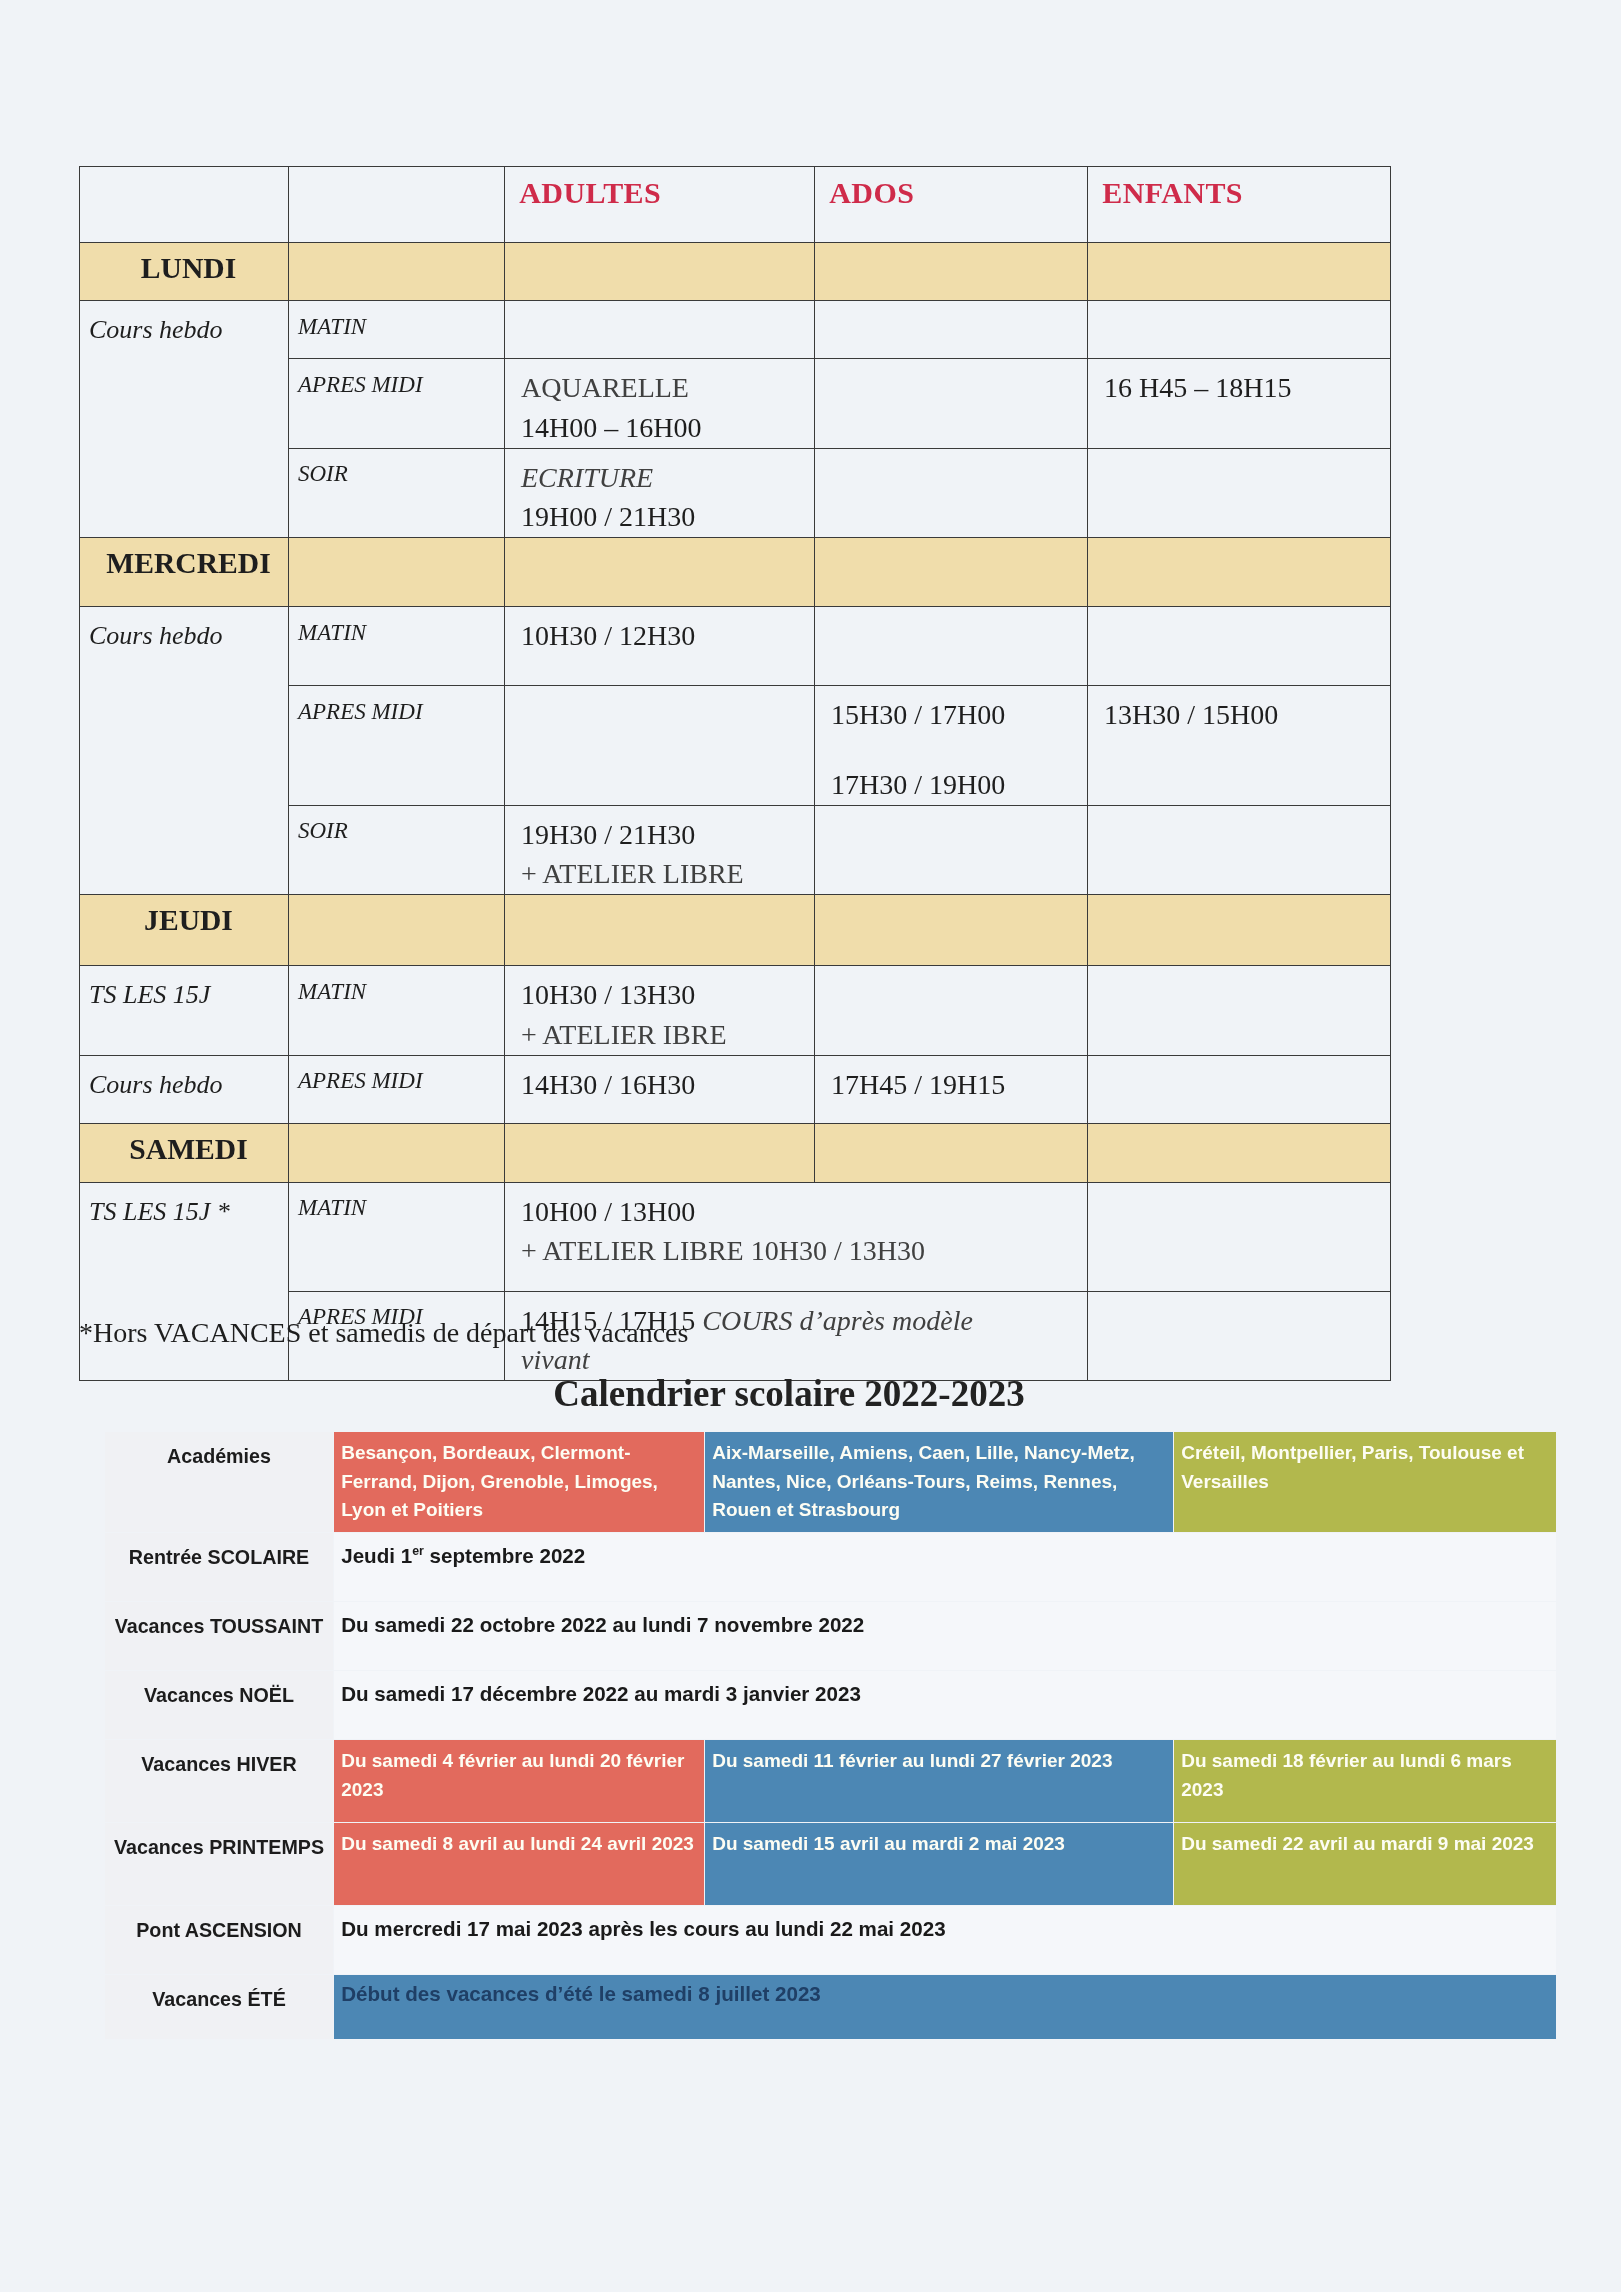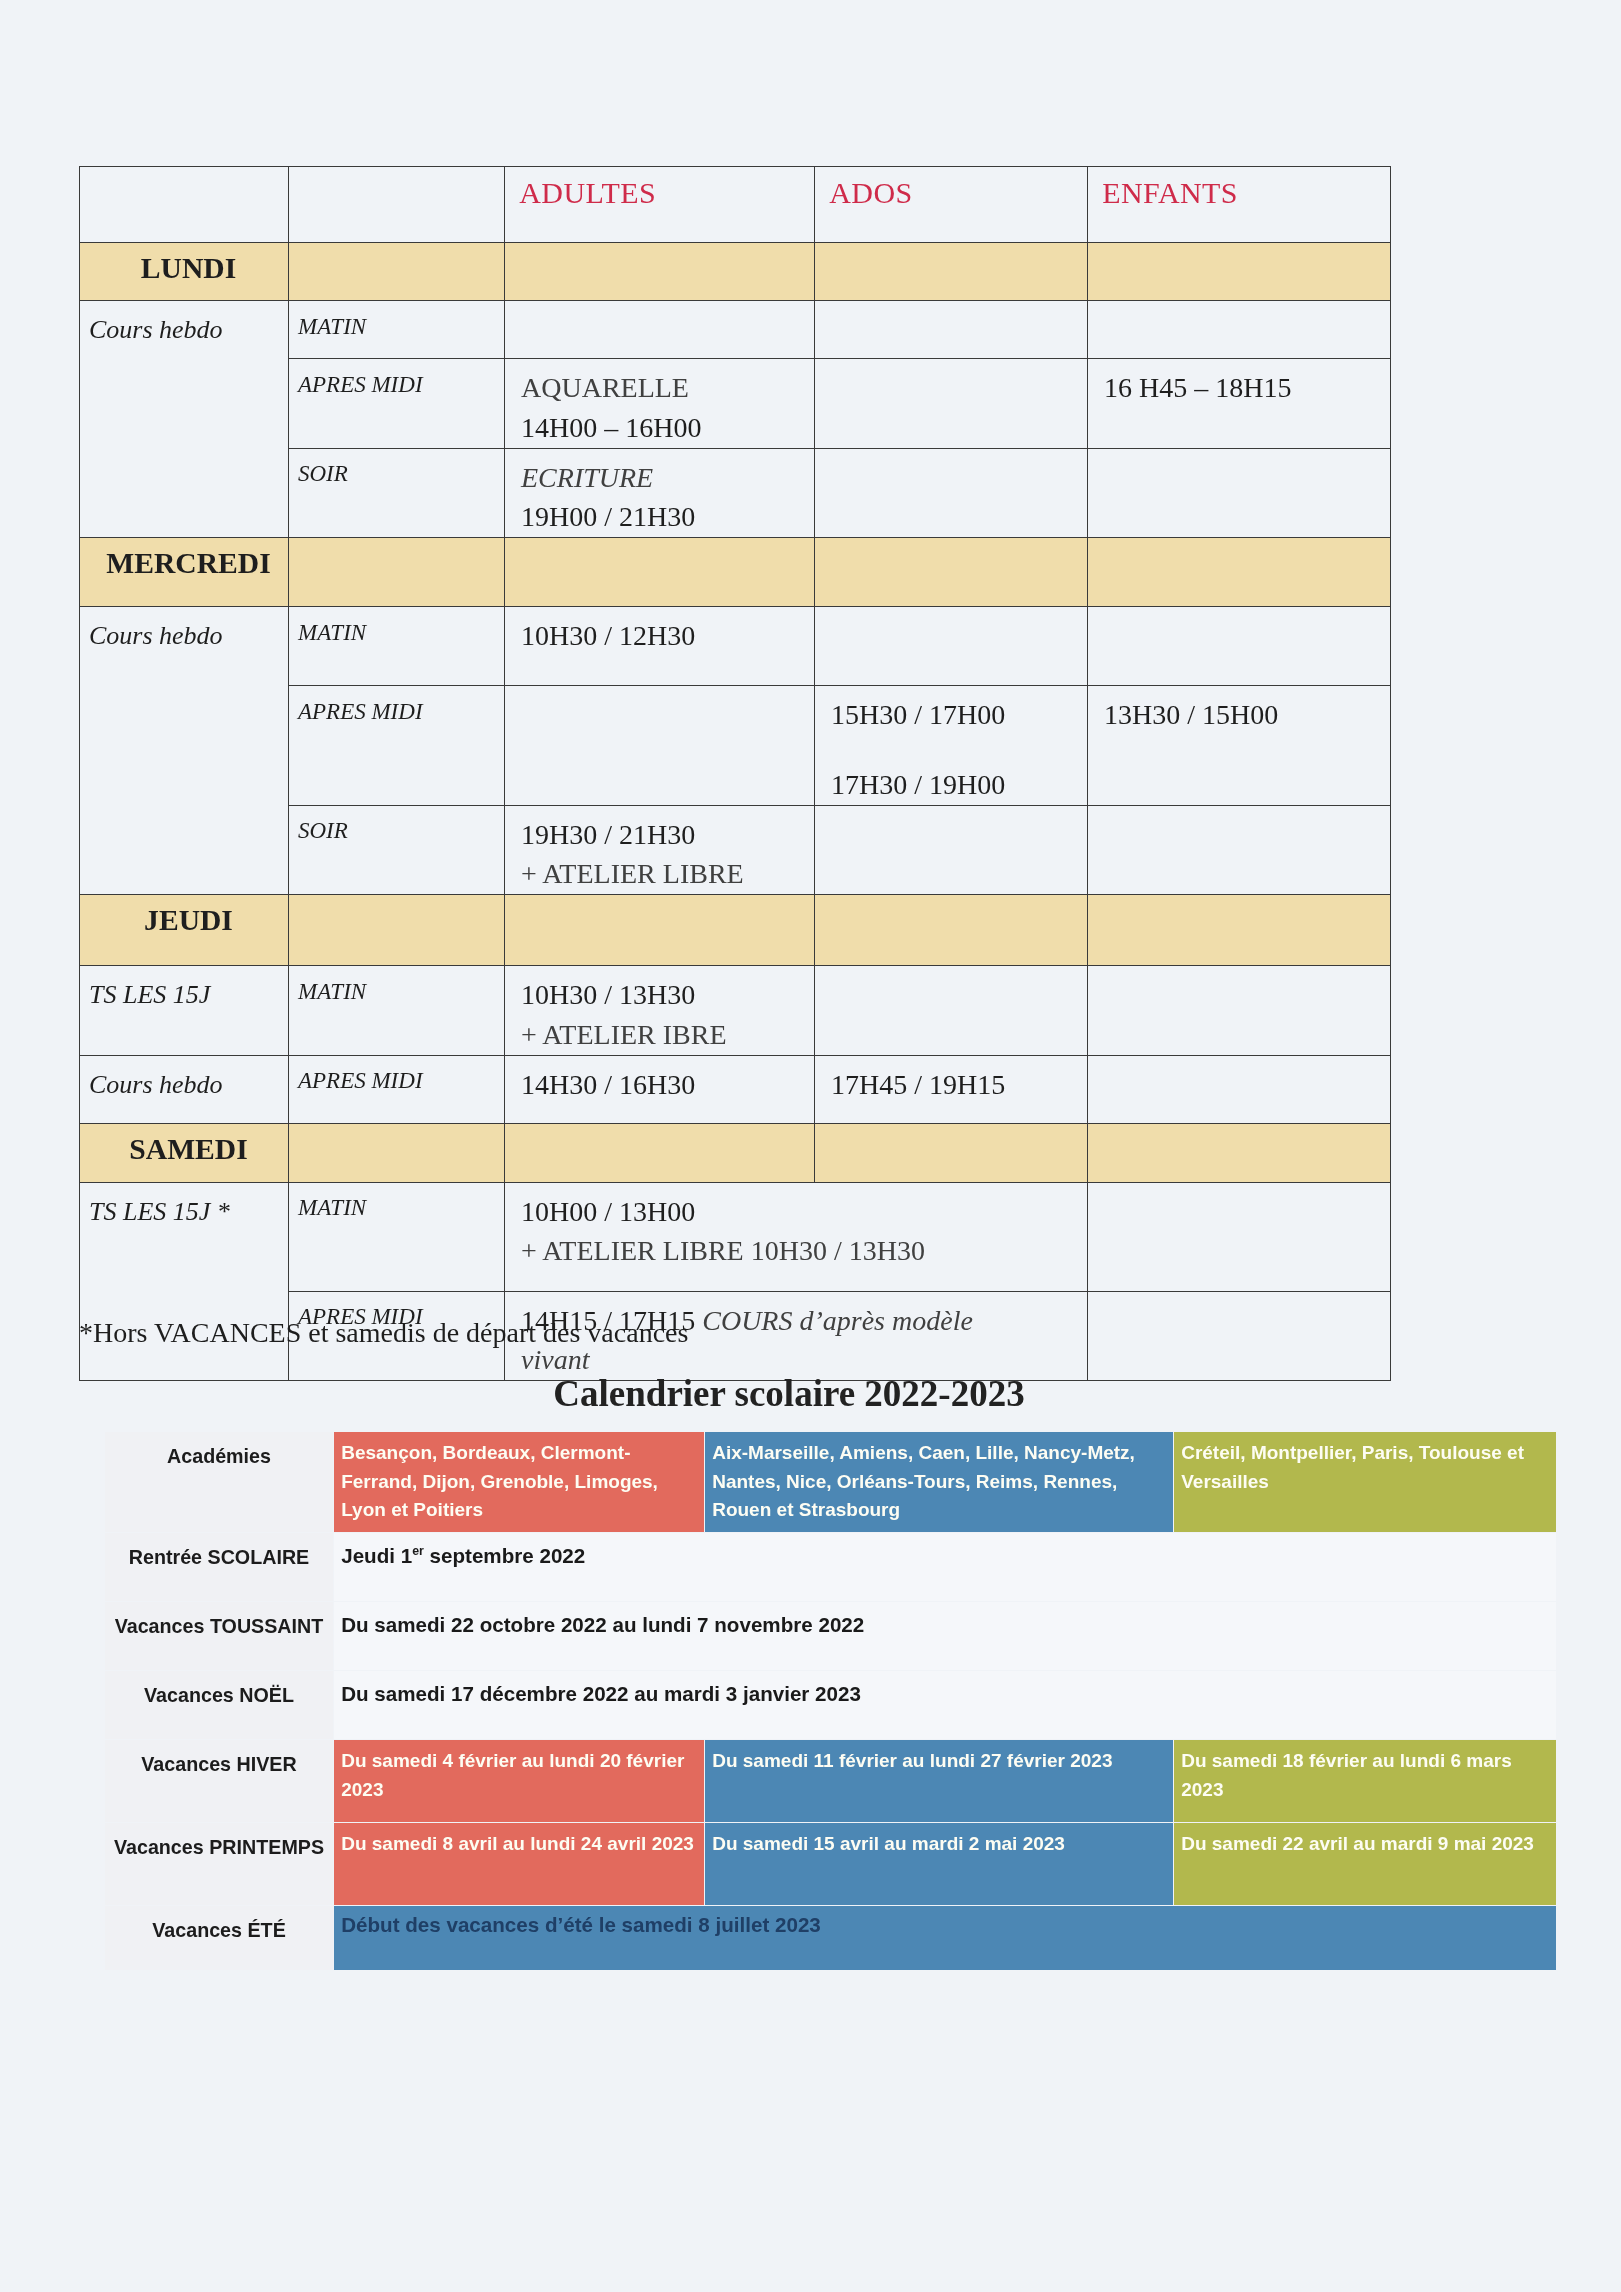--- a/index.html
+++ b/index.html
@@ -17,21 +17,21 @@
     border-collapse:collapse;table-layout:fixed;
     border:0.9px solid #383838;
   }
   table.schedule td{
     border:1.8px solid #3a3a3a;
     vertical-align:top;
     color:#1e1e1e;
     overflow:hidden;
   }
   tr.sched-header td.col-head{
-    font-weight:normal;font-size:30px;letter-spacing:0.4px;
+    font-weight:bold;font-size:30px;letter-spacing:0.4px;
     color:#cf2b4a;
     padding:9px 0 0 14.3px;
   }
   tr.band td{background:#f0ddab;text-align:center;}
   td.day-cell{
     font-weight:bold;font-size:29.6px;
     padding:9px 0 0 9px;
   }
   td.label-cell{
     font-style:italic;font-size:26px;
@@ -271,20 +271,24 @@
           <td class="cal-cell bg-A ink-white"><span>Du samedi 4 février au lundi 20 février 2023</span></td>
           <td class="cal-cell bg-B ink-white"><span>Du samedi 11 février au lundi 27 février 2023</span></td>
           <td class="cal-cell bg-C ink-white"><span>Du samedi 18 février au lundi 6 mars 2023</span></td>
         </tr>
         <tr style="height: 82px;">
           <td class="cal-label">Vacances PRINTEMPS</td>
           <td class="cal-cell bg-A ink-white"><span>Du samedi 8 avril au lundi 24 avril 2023</span></td>
           <td class="cal-cell bg-B ink-white"><span>Du samedi 15 avril au mardi 2 mai 2023</span></td>
           <td class="cal-cell bg-C ink-white"><span>Du samedi 22 avril au mardi 9 mai 2023</span></td>
         </tr>
+        <tr style="height: 68px;">
+          <td class="cal-label">Pont ASCENSION</td>
+          <td class="cal-cell bg-plain ink-dark" colspan="3"><span>Du mercredi 17 mai 2023 après les cours au lundi 22 mai 2023</span></td>
+        </tr>
         <tr style="height: 64px;">
           <td class="cal-label">Vacances ÉTÉ</td>
           <td class="cal-cell bg-B ink-navy" colspan="3"><span>Début des vacances d’été le samedi 8 juillet 2023</span></td>
         </tr>
       </tbody>
   </table>
 
 </div>
 
 

